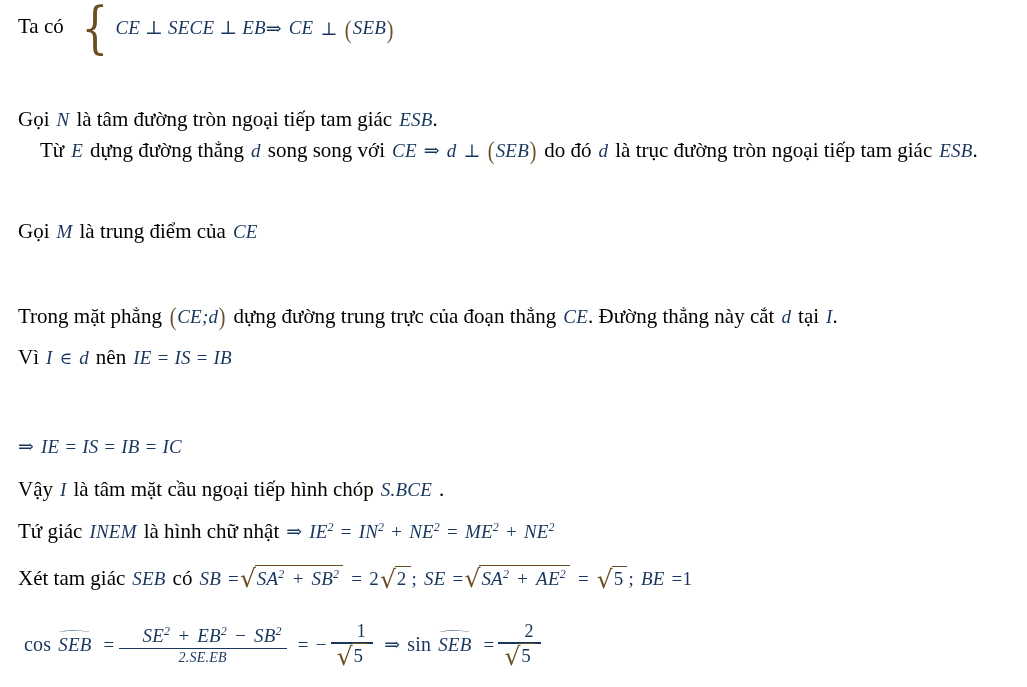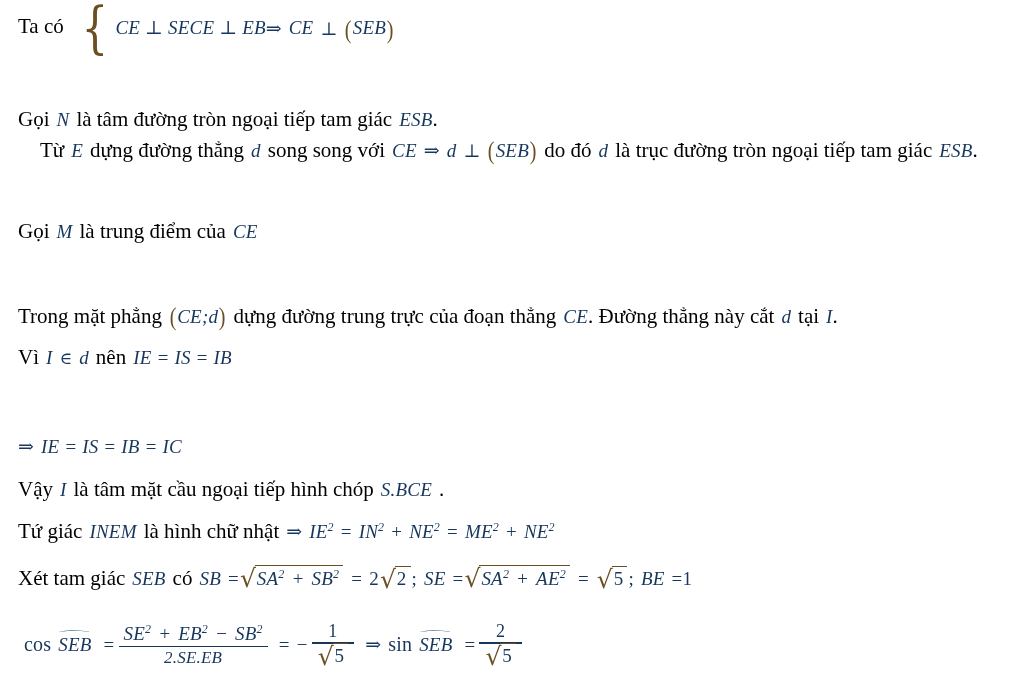--- a/index.html
+++ b/index.html
@@ -92,30 +92,31 @@
     vertical-align: middle;
     margin: 0 4px;
     position: relative;
     top: -1px;
   }
   .frac .numer {
     padding: 0 5px 1px 5px;
     font-size: 19px;
     line-height: 1.12;
     white-space: nowrap;
+    margin-left: 19px;
   }
   .frac .bar {
     display: block;
     width: 100%;
     height: 1.5px;
     background: #17365d;
   }
   .frac .denom {
     padding: 1px 5px 0 5px;
-    font-size: 17px;
+    font-size: 14px;
     line-height: 1.12;
     white-space: nowrap;
   }
   .frac.small .numer, .frac.small .denom { font-size: 18px; }
   
   .rad {
     display: inline-flex;
     align-items: stretch;
     vertical-align: middle;
     margin: 0 1px;

